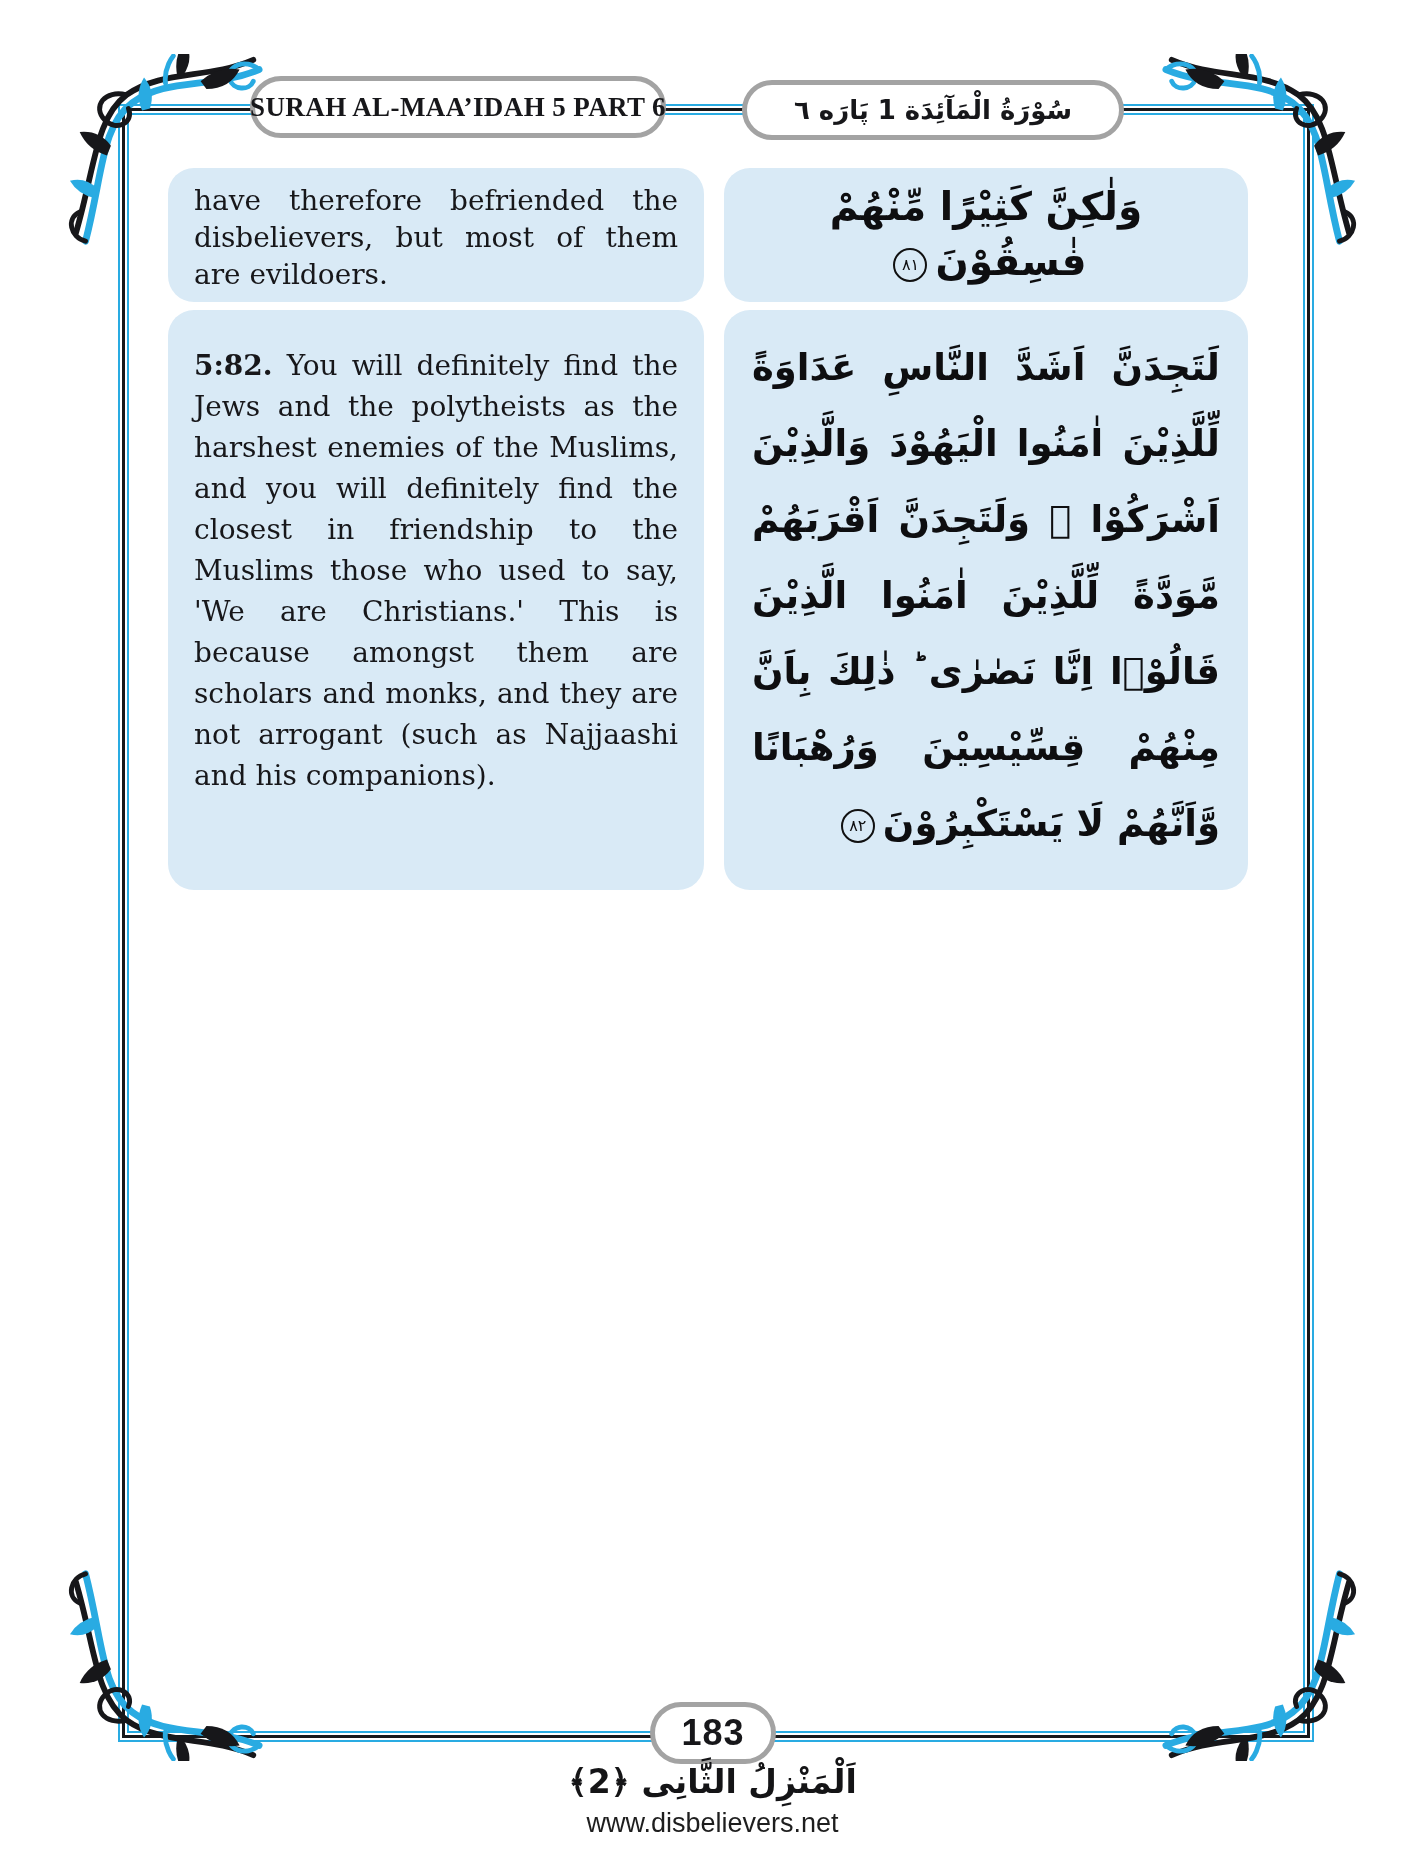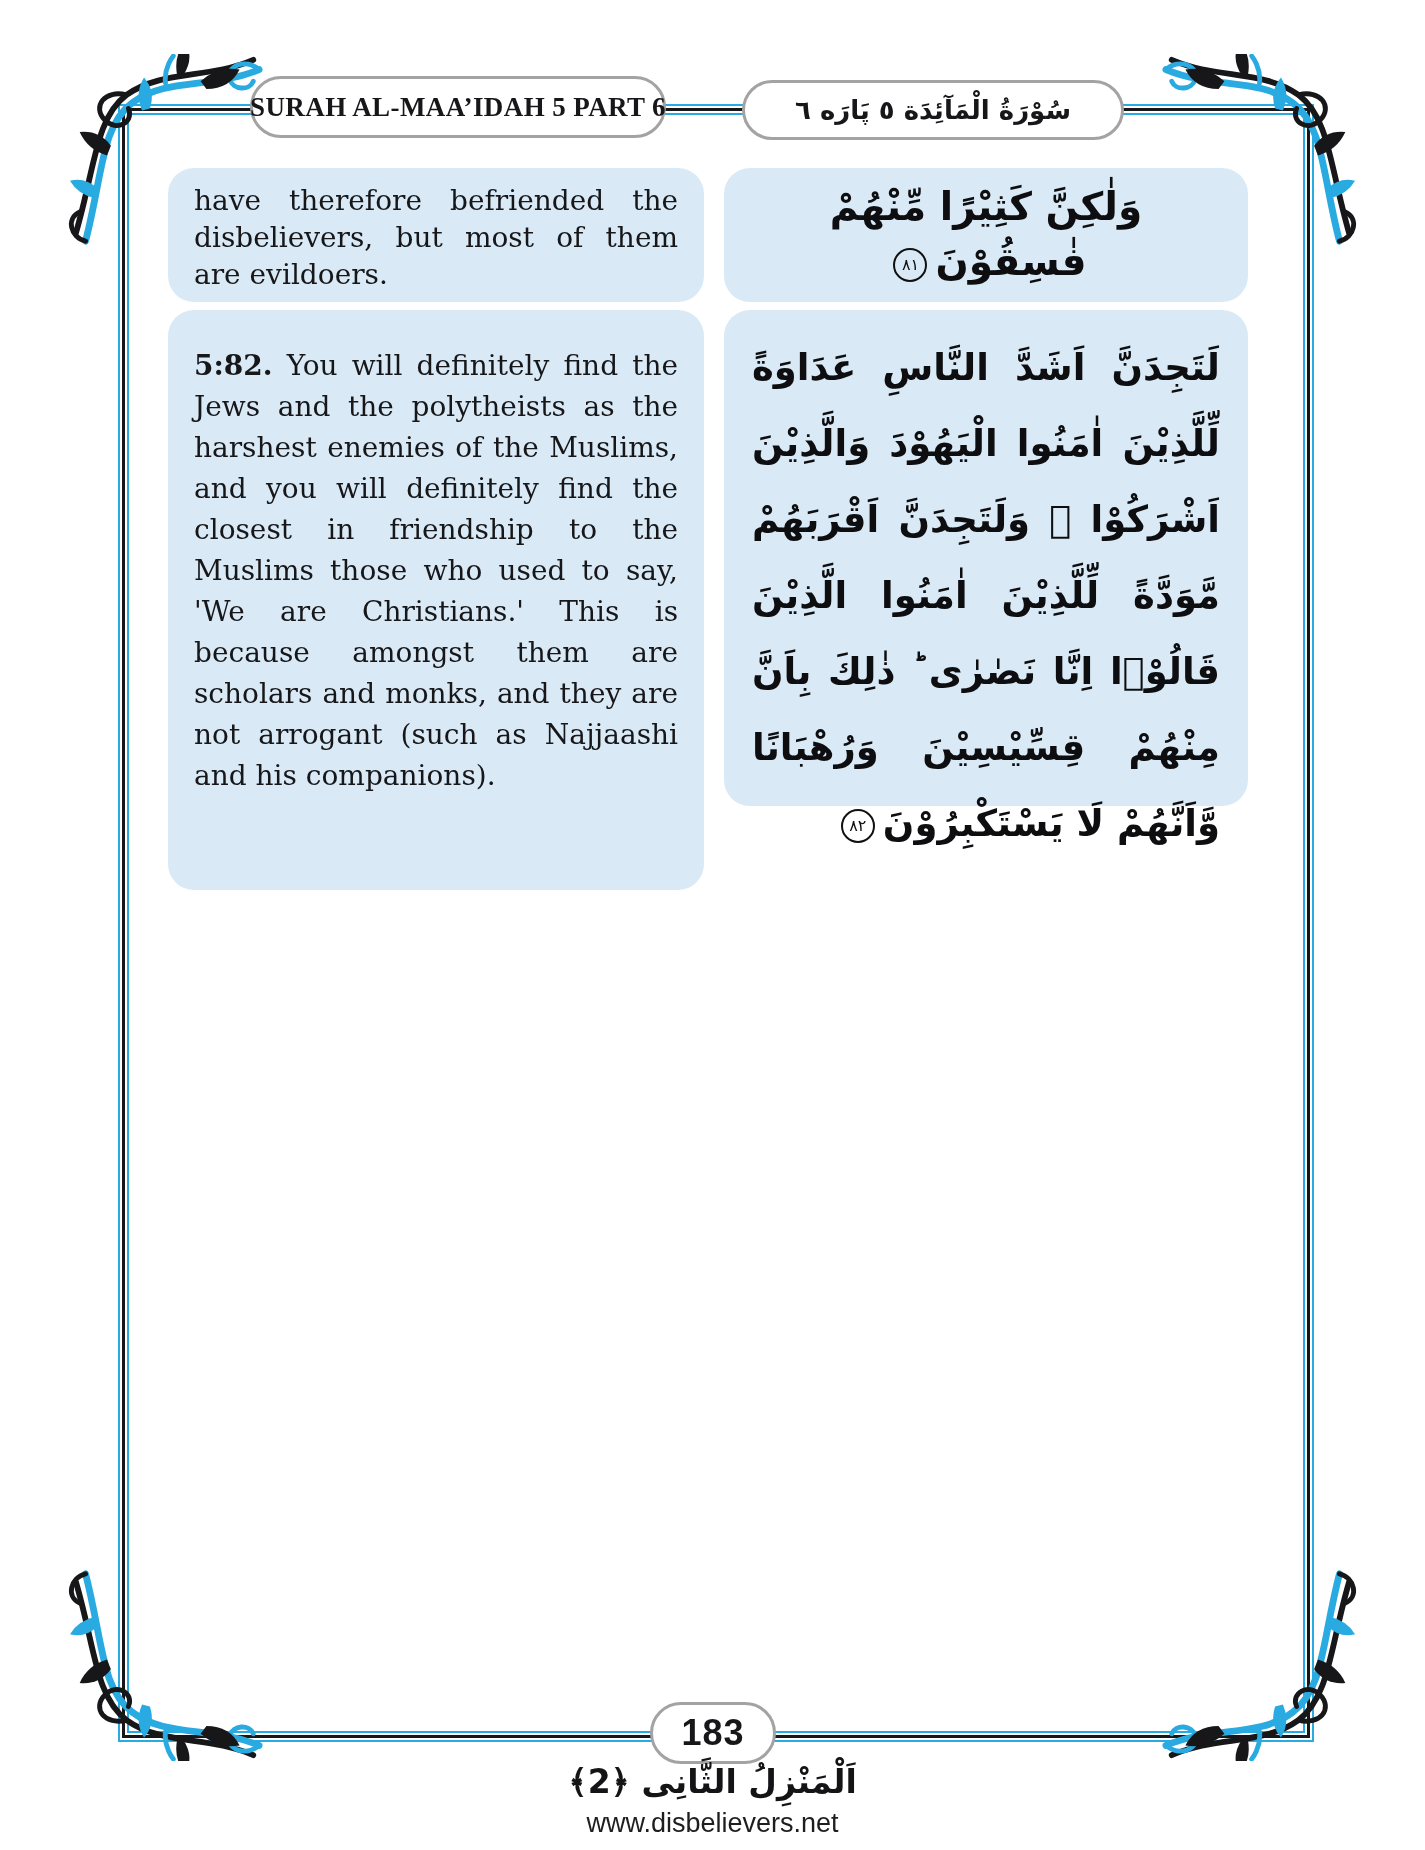--- a/index.html
+++ b/index.html
@@ -15,41 +15,41 @@
                     inset 0 0 0 2px #fff,inset 0 0 0 4px #29ABE2;}
 
   
   .corner{position:absolute;width:195px;height:195px;}
   .corner.tl{left:68px;top:54px;}
   .corner.tr{left:1162px;top:54px;transform:scaleX(-1);}
   .corner.bl{left:68px;top:1566px;transform:scaleY(-1);}
   .corner.br{left:1162px;top:1566px;transform:scale(-1,-1);}
 
   
-  .capsule{position:absolute;background:#fff;border:3px solid #a3a3a3;
+  .capsule{position:absolute;background:#fff;border:5px solid #a3a3a3;
            border-radius:40px;display:flex;align-items:center;justify-content:center;
            box-sizing:border-box;}
   .capsule.hdr-left{left:250px;top:76px;width:416px;height:62px;}
   .capsule.hdr-right{left:742px;top:80px;width:382px;height:60px;}
   .capsule.page-num{left:650px;top:1702px;width:126px;height:62px;}
 
   .title-left{font-family:"Liberation Serif",serif;font-weight:700;
               font-size:27px;letter-spacing:.4px;color:#17171a;white-space:nowrap;}
   .title-right{font-family:"DejaVu Sans",sans-serif;font-weight:700;
                font-size:26px;direction:rtl;color:#17171a;white-space:nowrap;}
   .page-num-text{font-family:"Liberation Sans",sans-serif;font-weight:700;
                  font-size:36px;letter-spacing:1px;color:#17171a;}
 
   
   .block{position:absolute;background:#D9EAF6;border-radius:26px;box-sizing:border-box;}
   #block-en-1{left:168px;top:168px;width:536px;height:134px;padding:14px 26px;}
   #block-ar-1{left:724px;top:168px;width:524px;height:134px;
               display:flex;align-items:center;padding:0 24px;}
   #block-en-2{left:168px;top:310px;width:536px;height:580px;padding:35px 26px;}
-  #block-ar-2{left:724px;top:310px;width:524px;height:496px;padding:20px 28px;}
+  #block-ar-2{left:724px;top:310px;width:524px;height:580px;padding:20px 28px;}
 
   .en{font-size:28px;line-height:37px;text-align:justify;color:#17171a;}
   #block-en-2 .en{line-height:41px;}
   .en b{font-weight:700;}
 
   .ar{font-family:"DejaVu Sans",sans-serif;direction:rtl;unicode-bidi:embed;
       color:#0e0e10;font-weight:700;}
   #block-ar-1 .ar{font-size:39px;text-align:center;line-height:1.4;}
   #block-ar-2 .ar{font-size:37px;line-height:76px;text-align:justify;}
 
@@ -138,21 +138,21 @@
       <path d="M76,58 q-8,-18 2,-34 q12,14 6,32 z" fill="#29ABE2"></path>
       <path d="M40,104 q-20,-6 -28,-24 q20,-2 32,14 z" fill="#17171a"></path>
       <path d="M28,148 q-18,-4 -26,-18 q16,-4 28,8 z" fill="#29ABE2"></path>
     </g>
   </svg>
 
   <div class="capsule hdr-left">
     <span class="title-left">SURAH AL-MAA’IDAH 5 PART 6</span>
   </div>
   <div class="capsule hdr-right">
-    <span class="title-right" dir="rtl">سُوْرَةُ الْمَآئِدَة ٥ پَارَه ٦</span>
+    <span class="title-right" dir="rtl">سُوْرَةُ الْمَآئِدَة 1 پَارَه ٦</span>
   </div>
 
   <div class="block" id="block-en-1">
     <p class="en" style="margin:0">have therefore befriended the disbelievers, but most of them are evildoers.</p>
   </div>
   <div class="block" id="block-ar-1">
     <p class="ar" style="margin:0"><span>وَلٰكِنَّ كَثِيْرًا مِّنْهُمْ فٰسِقُوْنَ</span><span class="ayah">٨١</span></p>
   </div>
 
   <div class="block" id="block-en-2">

